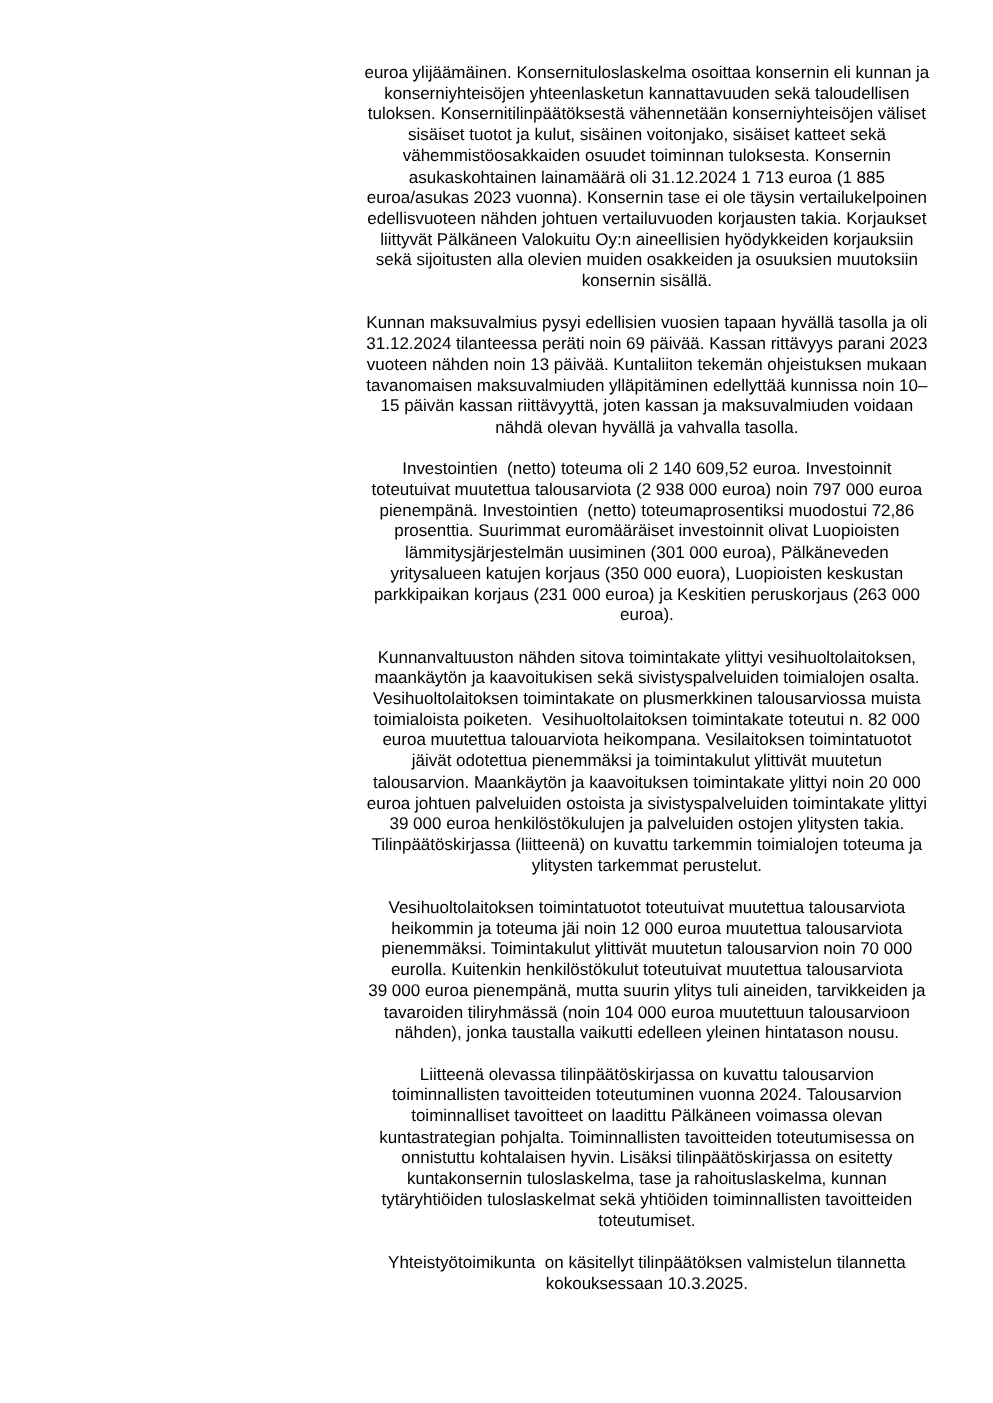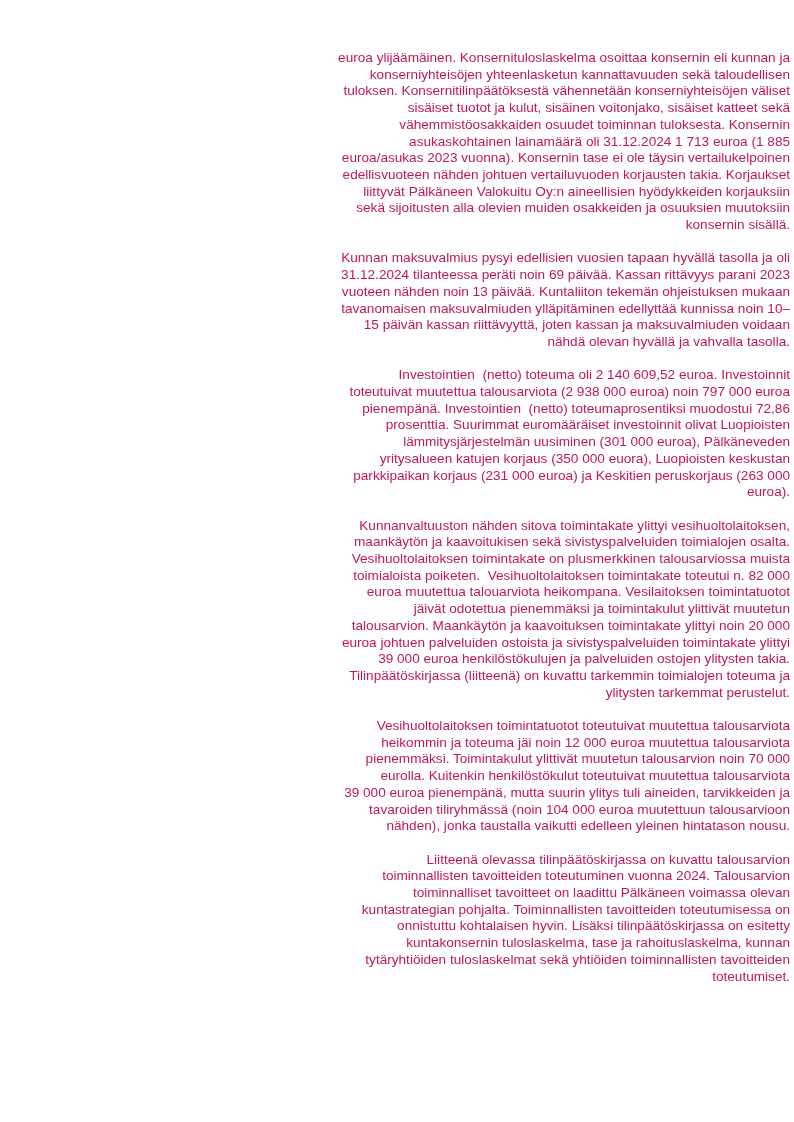--- a/index.html
+++ b/index.html
@@ -14,24 +14,24 @@
     height: 1122px;
     background: #ffffff;
     overflow: hidden;
     font-family: "Liberation Sans", sans-serif;
   }
   .text-column {
     position: absolute;
     left: 245px;
     top: 50px;
     width: 545px;
-    color: #be185d;
+    color: #000000;
     font-size: 13.6px;
     line-height: 16.7px;
-    text-align: right;
+    text-align: center;
   }
   .text-column p {
     margin: 0 0 16.7px 0;
     white-space: pre-wrap; 
   }
 </style>
 </head>
 <body>
 
 <div class="page">
@@ -80,14 +80,16 @@
 tavaroiden tiliryhmässä (noin 104 000 euroa muutettuun talousarvioon
 nähden), jonka taustalla vaikutti edelleen yleinen hintatason nousu.</p>
     <p>Liitteenä olevassa tilinpäätöskirjassa on kuvattu talousarvion
 toiminnallisten tavoitteiden toteutuminen vuonna 2024. Talousarvion
 toiminnalliset tavoitteet on laadittu Pälkäneen voimassa olevan
 kuntastrategian pohjalta. Toiminnallisten tavoitteiden toteutumisessa on
 onnistuttu kohtalaisen hyvin. Lisäksi tilinpäätöskirjassa on esitetty
 kuntakonsernin tuloslaskelma, tase ja rahoituslaskelma, kunnan
 tytäryhtiöiden tuloslaskelmat sekä yhtiöiden toiminnallisten tavoitteiden
 toteutumiset.</p>
+    <p>Yhteistyötoimikunta  on käsitellyt tilinpäätöksen valmistelun tilannetta
+kokouksessaan 10.3.2025.</p>
   </div>
 </div>
 
 </body></html>

